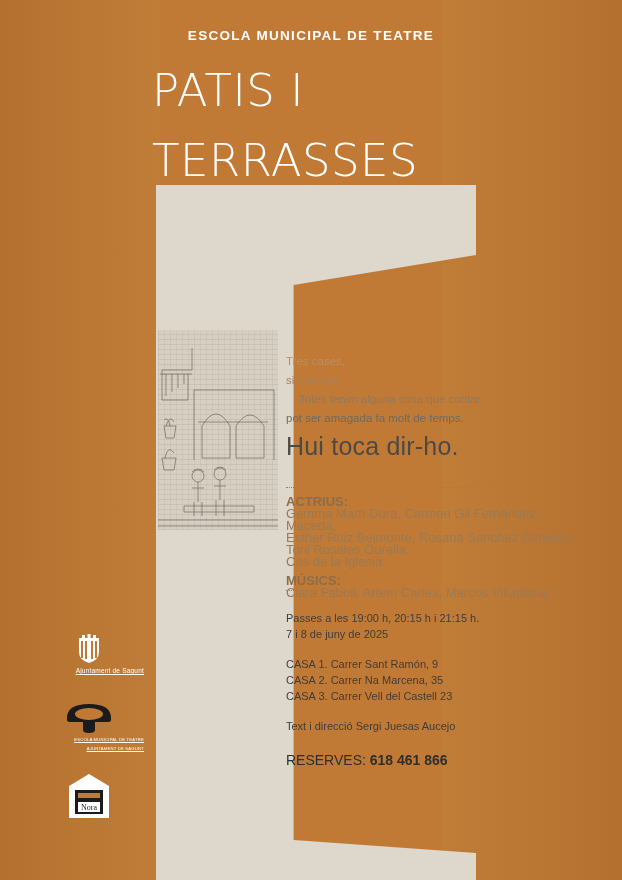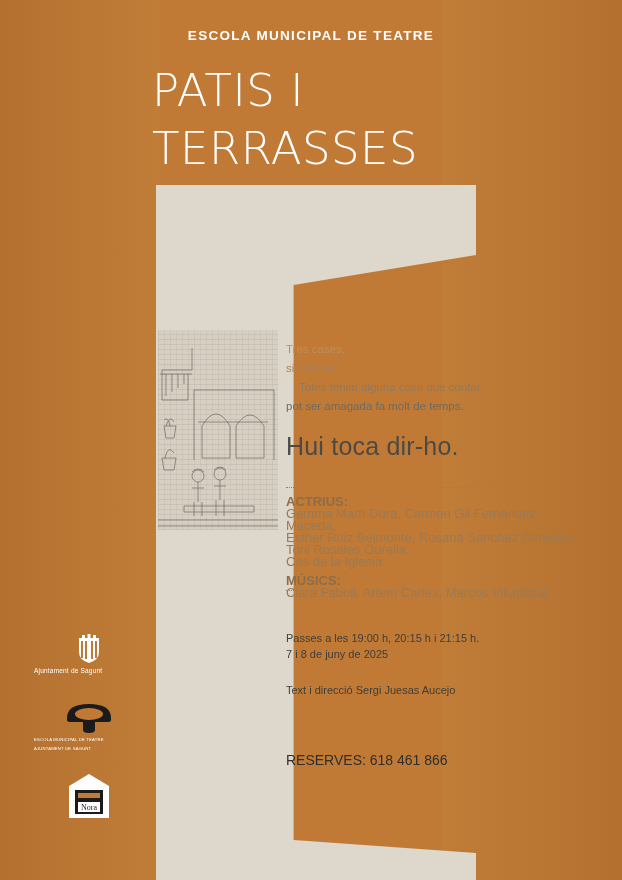--- a/index.html
+++ b/index.html
@@ -77,33 +77,33 @@
     top: 62px;
     left: 152px;
     color: #ffffff;
     font-size: 45px;
     line-height: 58px;
     font-weight: 300;
     letter-spacing: 0.5px;
     font-family: "DejaVu Sans", sans-serif;
   }
   .title .l1 { display:block; }
-  .title .l2 { display:block; }
+  .title .l2 { display:block;margin-top:12px; }
 
   
   .tagline {
     position: absolute;
     left: 286px;
     top: 340px;
     width: 300px;
     color: #6d675f;
     font-size: 11.5px;
     line-height: 19px;
   }
-  .tagline .fade1 { color: #b98f63; }
+  .tagline .fade1 { color: #b98f63; margin-top: 12px; }
   .tagline .fade2 { color: #a8825e; }
   .tagline .fade3 { color: #8d7a63; margin-left: 13px; }
   .tagline .fade4 { color: #6f6a60; }
 
   .hui {
     position: absolute;
     left: 286px;
     top: 432px;
     color: #4c4a46;
     font-size: 25px;
@@ -137,35 +137,36 @@
 
   .details {
     position: absolute;
     left: 286px;
     top: 610px;
     width: 300px;
     color: #3f3d3a;
     font-size: 11px;
     line-height: 16px;
   }
-  .details .blk { margin-bottom: 14px; margin-top: 20px; }
+  .details .blk { margin-bottom: 14px; }
   .reserves {
     position: absolute;
     left: 286px;
     top: 752px;
     color: #2f2e2c;
     font-size: 14px;
   }
-  .reserves b { font-weight: normal; }
+  .reserves b { font-weight: bold; }
 
   
   .logo-block {
     position: absolute;
-    text-align: left;
+    text-align: right;
     color: #ffffff;
+    text-decoration: underline;
   }
   .logo-ajuntament { left: 34px; top: 630px; width: 110px; }
   .logo-escola     { left: 34px; top: 700px; width: 110px; }
   .logo-nora       { left: 34px; top: 772px; width: 110px; }
 
   .logo-caption {
     font-size: 6.5px;
     letter-spacing: 0.2px;
     margin-top: 3px;
     color: #ffffff;
@@ -250,20 +251,25 @@
     </div>
   </div>
 
   <div class="dotted d2"></div>
 
   <div class="details">
     <div class="blk">
       <div>Passes a les 19:00 h, 20:15 h i 21:15 h.</div>
       <div>7 i 8 de juny de 2025</div>
     </div>
+    <div class="blk">
+      <div>CASA 1. Carrer Sant Ramón, 9</div>
+      <div>CASA 2. Carrer Na Marcena, 35</div>
+      <div>CASA 3. Carrer Vell del Castell 23</div>
+    </div>
     <div class="blk">Text i direcció Sergi Juesas Aucejo</div>
   </div>
 
   <div class="reserves">
     <span>RESERVES:</span>
     <b>618 461 866</b>
   </div>
 
   <div class="logo-block logo-ajuntament">
     <svg class="shield" width="26" height="34" viewBox="0 0 26 34">

